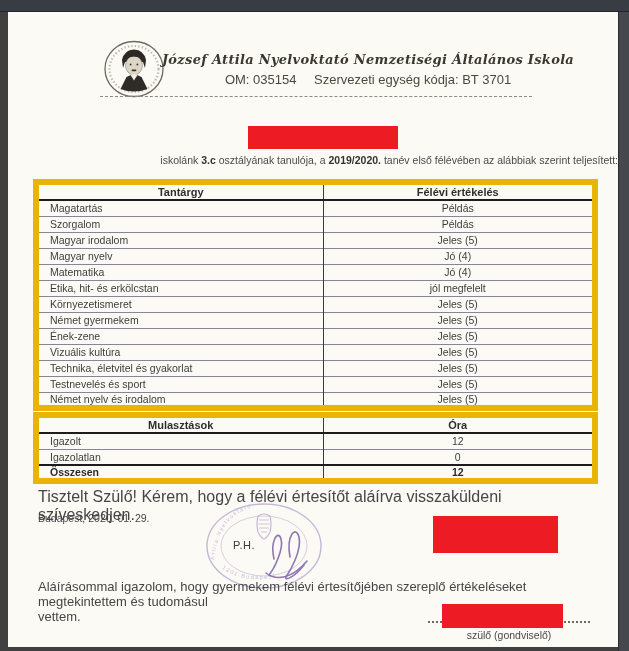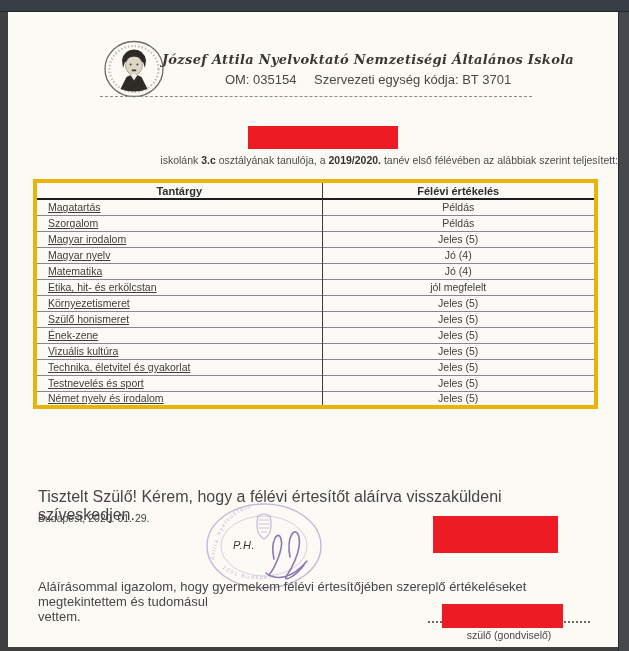--- a/index.html
+++ b/index.html
@@ -53,46 +53,46 @@
   .class-line {
     left: 0; top: 142px; width: 610px; text-align: right;
     font-size: 10.5px; color: #4a4a4a;
   }
   .class-line b { color: #333; }
 
   
   .doc-table {
     border-collapse: collapse; table-layout: fixed;
     width: 565px; background: transparent;
-    border: 4px solid #eab308;
+    border: 6px solid #eab308;
   }
   .tbl-1 { left: 25px; top: 167px; }
   .tbl-2 { left: 25px; top: 400px; }
   .doc-table th {
     height: 18px; font-size: 11px; font-weight: 700; color: #2e2e2e;
     text-align: center; border-bottom: 2px solid #1d1d1d;
   }
   .doc-table td {
     height: 16px; font-size: 10.5px; color: #3d3d3d;
     border-top: 1px solid #8b8494;
   }
   .doc-table tr:first-child td { border-top: none; }
-  .doc-table .c-left { padding-left: 11px; text-align: left; text-decoration: underline; }
+  .doc-table .c-left { padding-left: 11px; text-align: left; }
   .doc-table .c-val { text-align: center; }
   .doc-table th.col2, .doc-table td.col2 { border-left: 1px solid #3a3a3a; }
   .col-subject { width: 287px; }
   .tbl-2 tr.total-row td {
     border-top: 2px solid #1d1d1d; font-weight: 700; color: #2b2b2b;
   }
 
   
   .request-line { left: 30px; top: 476px; width: 560px; font-size: 16px; color: #464646; }
   .date-line    { left: 30px; top: 500px; width: 300px; font-size: 10.5px; color: #464646; }
   .stamp-wrap   { left: 184px; top: 478px; width: 145px; height: 115px; }
-  .ph-label     { left: 225px; top: 527px; font-size: 11px; color: #3a3a3a; letter-spacing: 0.5px; font-style: italic; }
+  .ph-label     { left: 225px; top: 527px; font-size: 11px; color: #3a3a3a; letter-spacing: 0.5px; }
   .signature-wrap { left: 252px; top: 503px; width: 52px; height: 68px; }
   .red-2 { left: 425px; top: 504px; width: 125px; height: 37px; }
   .teacher-label {
     left: 408px; top: 545px; width: 160px; text-align: center;
     font-size: 10.5px; color: #4a4a4a;
   }
   .ack-line {
     left: 30px; top: 567px; width: 565px;
     font-size: 13px; line-height: 15px; color: #464646;
   }
@@ -167,21 +167,21 @@
           </tr>
       <tr>
             <td class="c-left">Etika, hit- és erkölcstan</td>
             <td class="col2 c-val">jól megfelelt</td>
           </tr>
       <tr>
             <td class="c-left">Környezetismeret</td>
             <td class="col2 c-val">Jeles (5)</td>
           </tr>
       <tr>
-            <td class="c-left">Szülő honismeret</td>
+            <td class="c-left">Német gyermekem</td>
             <td class="col2 c-val">Jeles (5)</td>
           </tr>
       <tr>
             <td class="c-left">Ének-zene</td>
             <td class="col2 c-val">Jeles (5)</td>
           </tr>
       <tr>
             <td class="c-left">Vizuális kultúra</td>
             <td class="col2 c-val">Jeles (5)</td>
           </tr>
@@ -193,20 +193,40 @@
             <td class="c-left">Testnevelés és sport</td>
             <td class="col2 c-val">Jeles (5)</td>
           </tr>
       <tr>
             <td class="c-left">Német nyelv és irodalom</td>
             <td class="col2 c-val">Jeles (5)</td>
           </tr>
     </tbody>
       </table>
 
+    <table class="abs doc-table tbl-2">
+      <tbody>
+          <tr>
+        <th class="col-subject">Mulasztások</th>
+        <th class="col2">Óra</th>
+      </tr>
+      <tr>
+            <td class="c-left">Igazolt</td>
+            <td class="col2 c-val">12</td>
+          </tr>
+      <tr>
+            <td class="c-left">Igazolatlan</td>
+            <td class="col2 c-val">0</td>
+          </tr>
+      <tr class="total-row">
+            <td class="c-left">Összesen</td>
+            <td class="col2 c-val">12</td>
+          </tr>
+    </tbody>
+      </table>
 
     <div class="abs request-line">Tisztelt Szülő! Kérem, hogy a félévi értesítőt aláírva visszaküldeni szíveskedjen.</div>
     <div class="abs date-line">Budapest, 2020. 01. 29.</div>
 
     <div class="abs stamp-wrap">
       <svg width="145" height="115" viewBox="0 0 145 115" opacity="0.5">
         <ellipse cx="72" cy="56" rx="57" ry="42" fill="none" stroke="#8f77b8" stroke-width="1.4"></ellipse>
         <ellipse cx="72" cy="56" rx="43" ry="30" fill="none" stroke="#8f77b8" stroke-width="0.9" opacity="0.75"></ellipse>
         <path d="M66,26 Q72,22 78,26 Q80,34 78,42 Q75,48 72,49 Q69,48 66,42 Q64,34 66,26 Z" fill="none" stroke="#8f77b8" stroke-width="1.2"></path>
         <path d="M67,30 L77,30 M66.5,34 L77.5,34 M67,38 L77,38 M69,42 L75,42" stroke="#8f77b8" stroke-width="0.8"></path>

